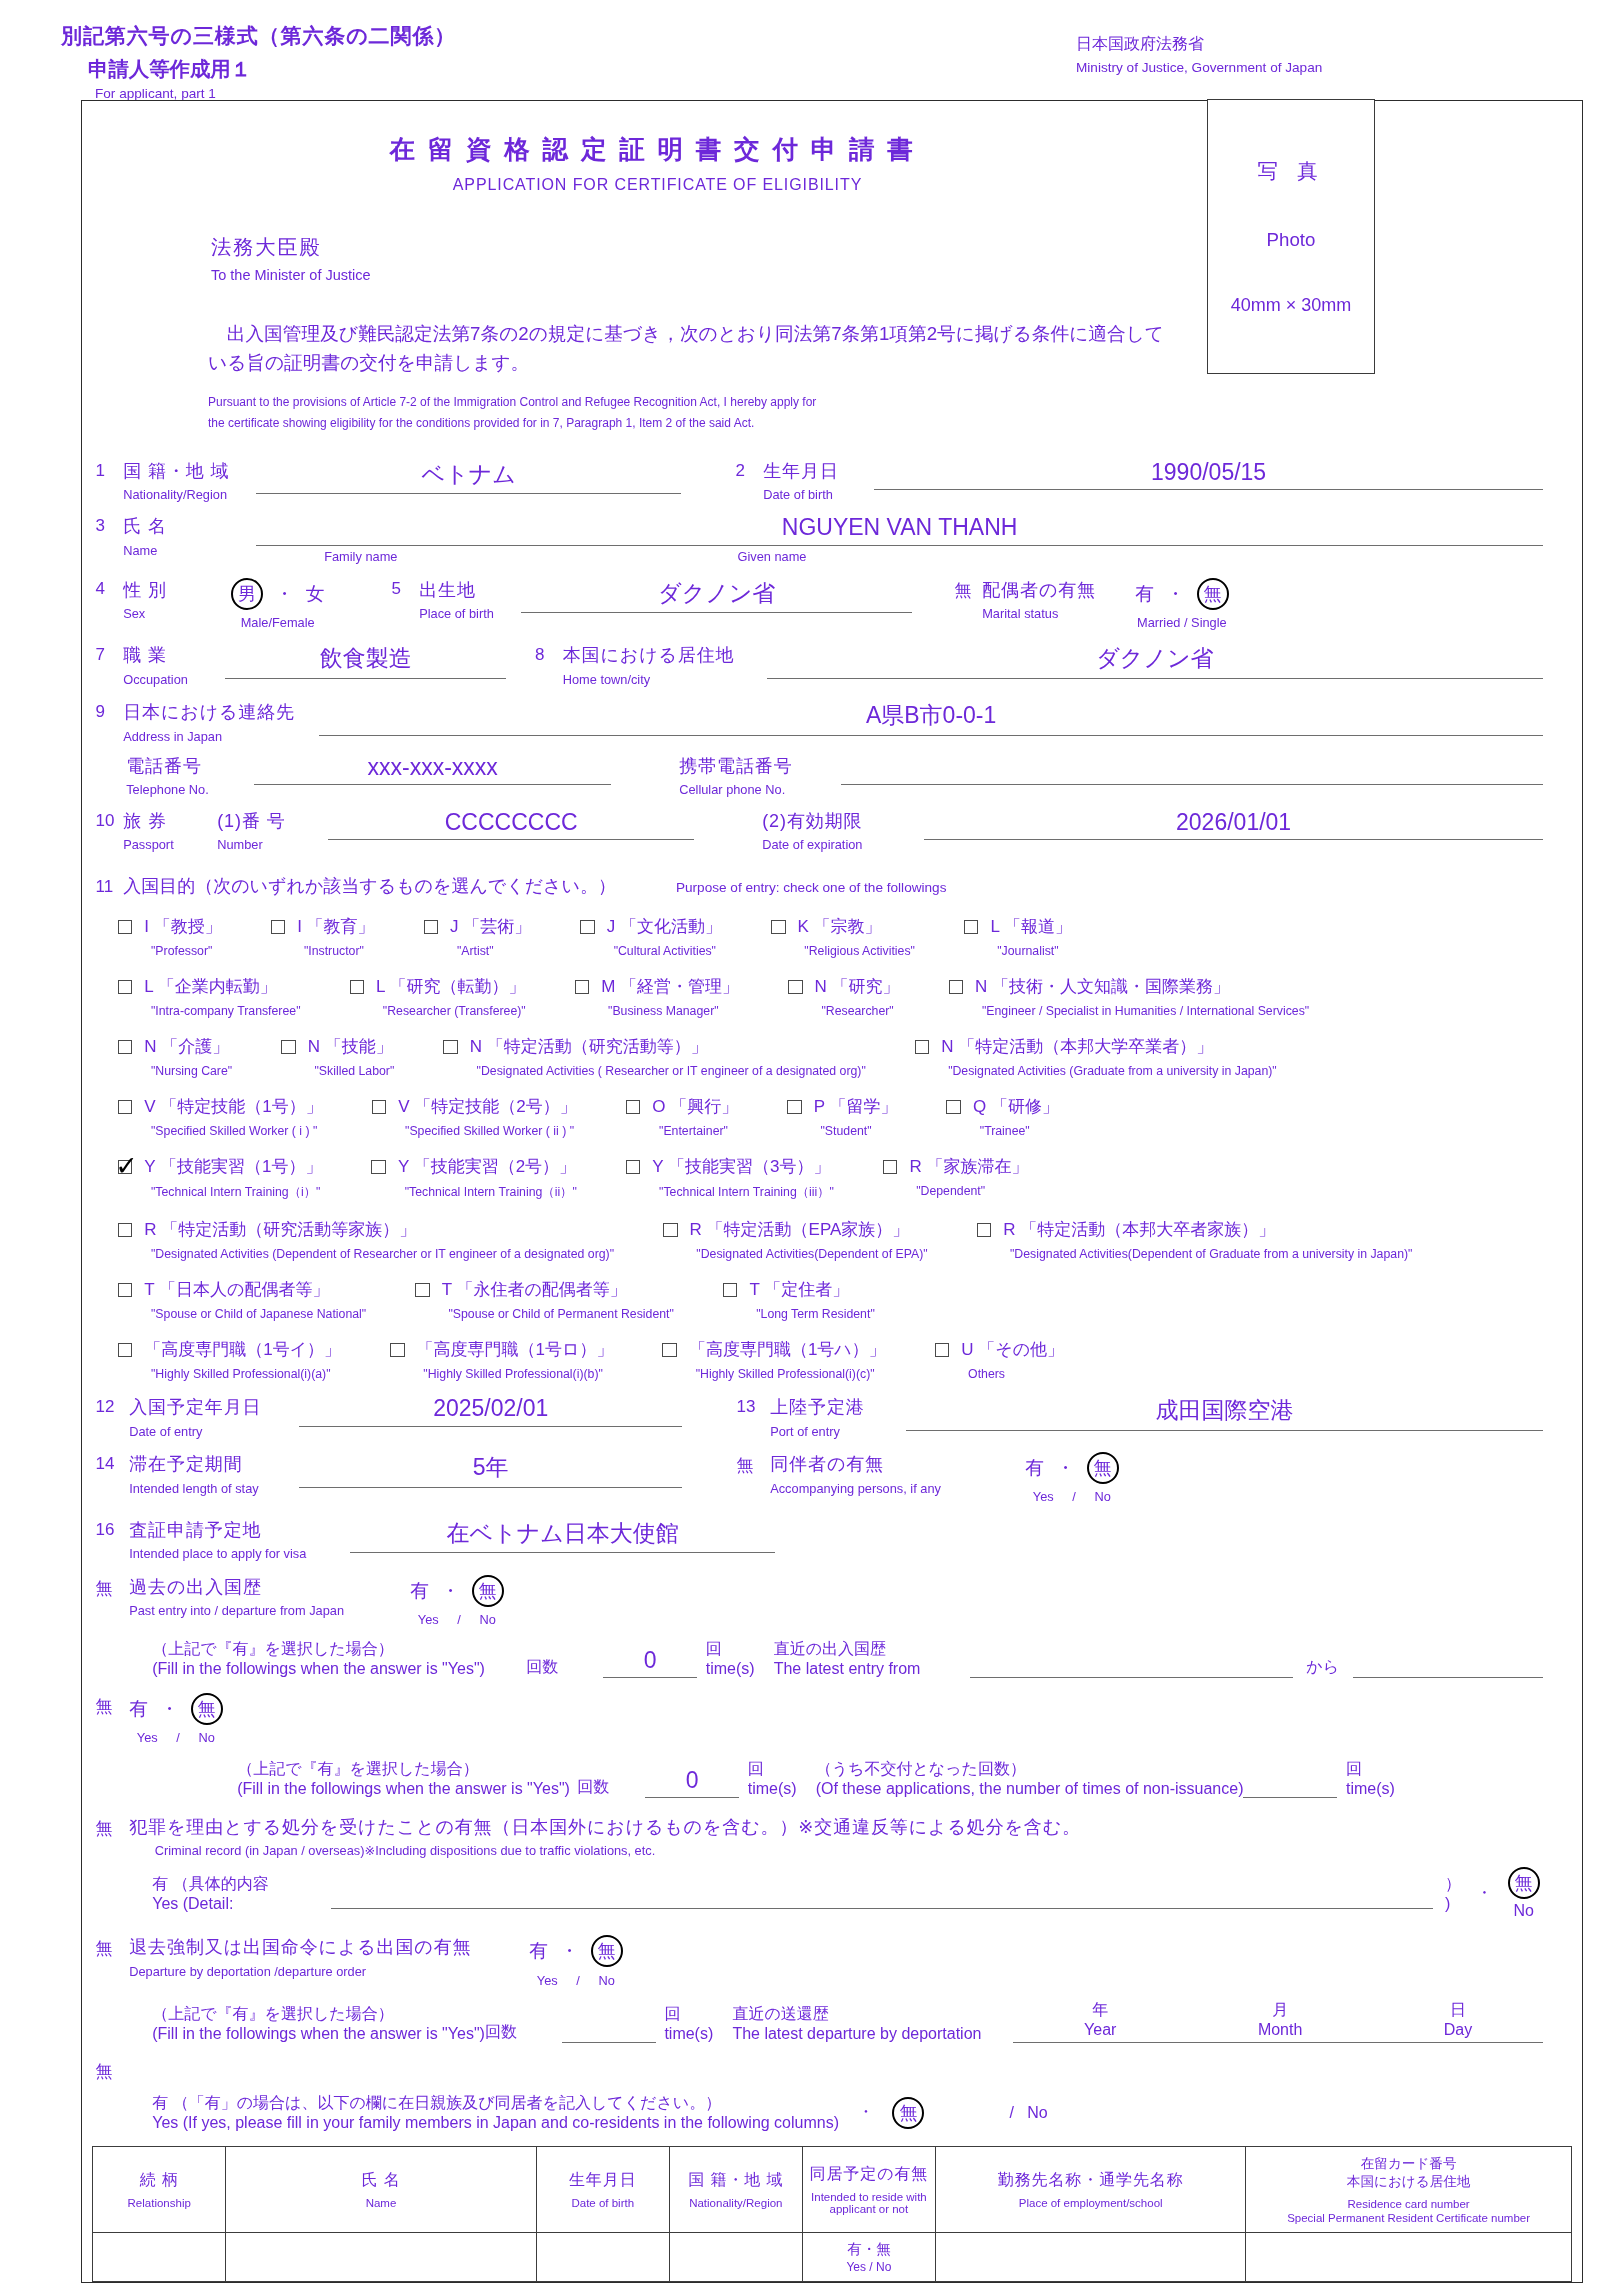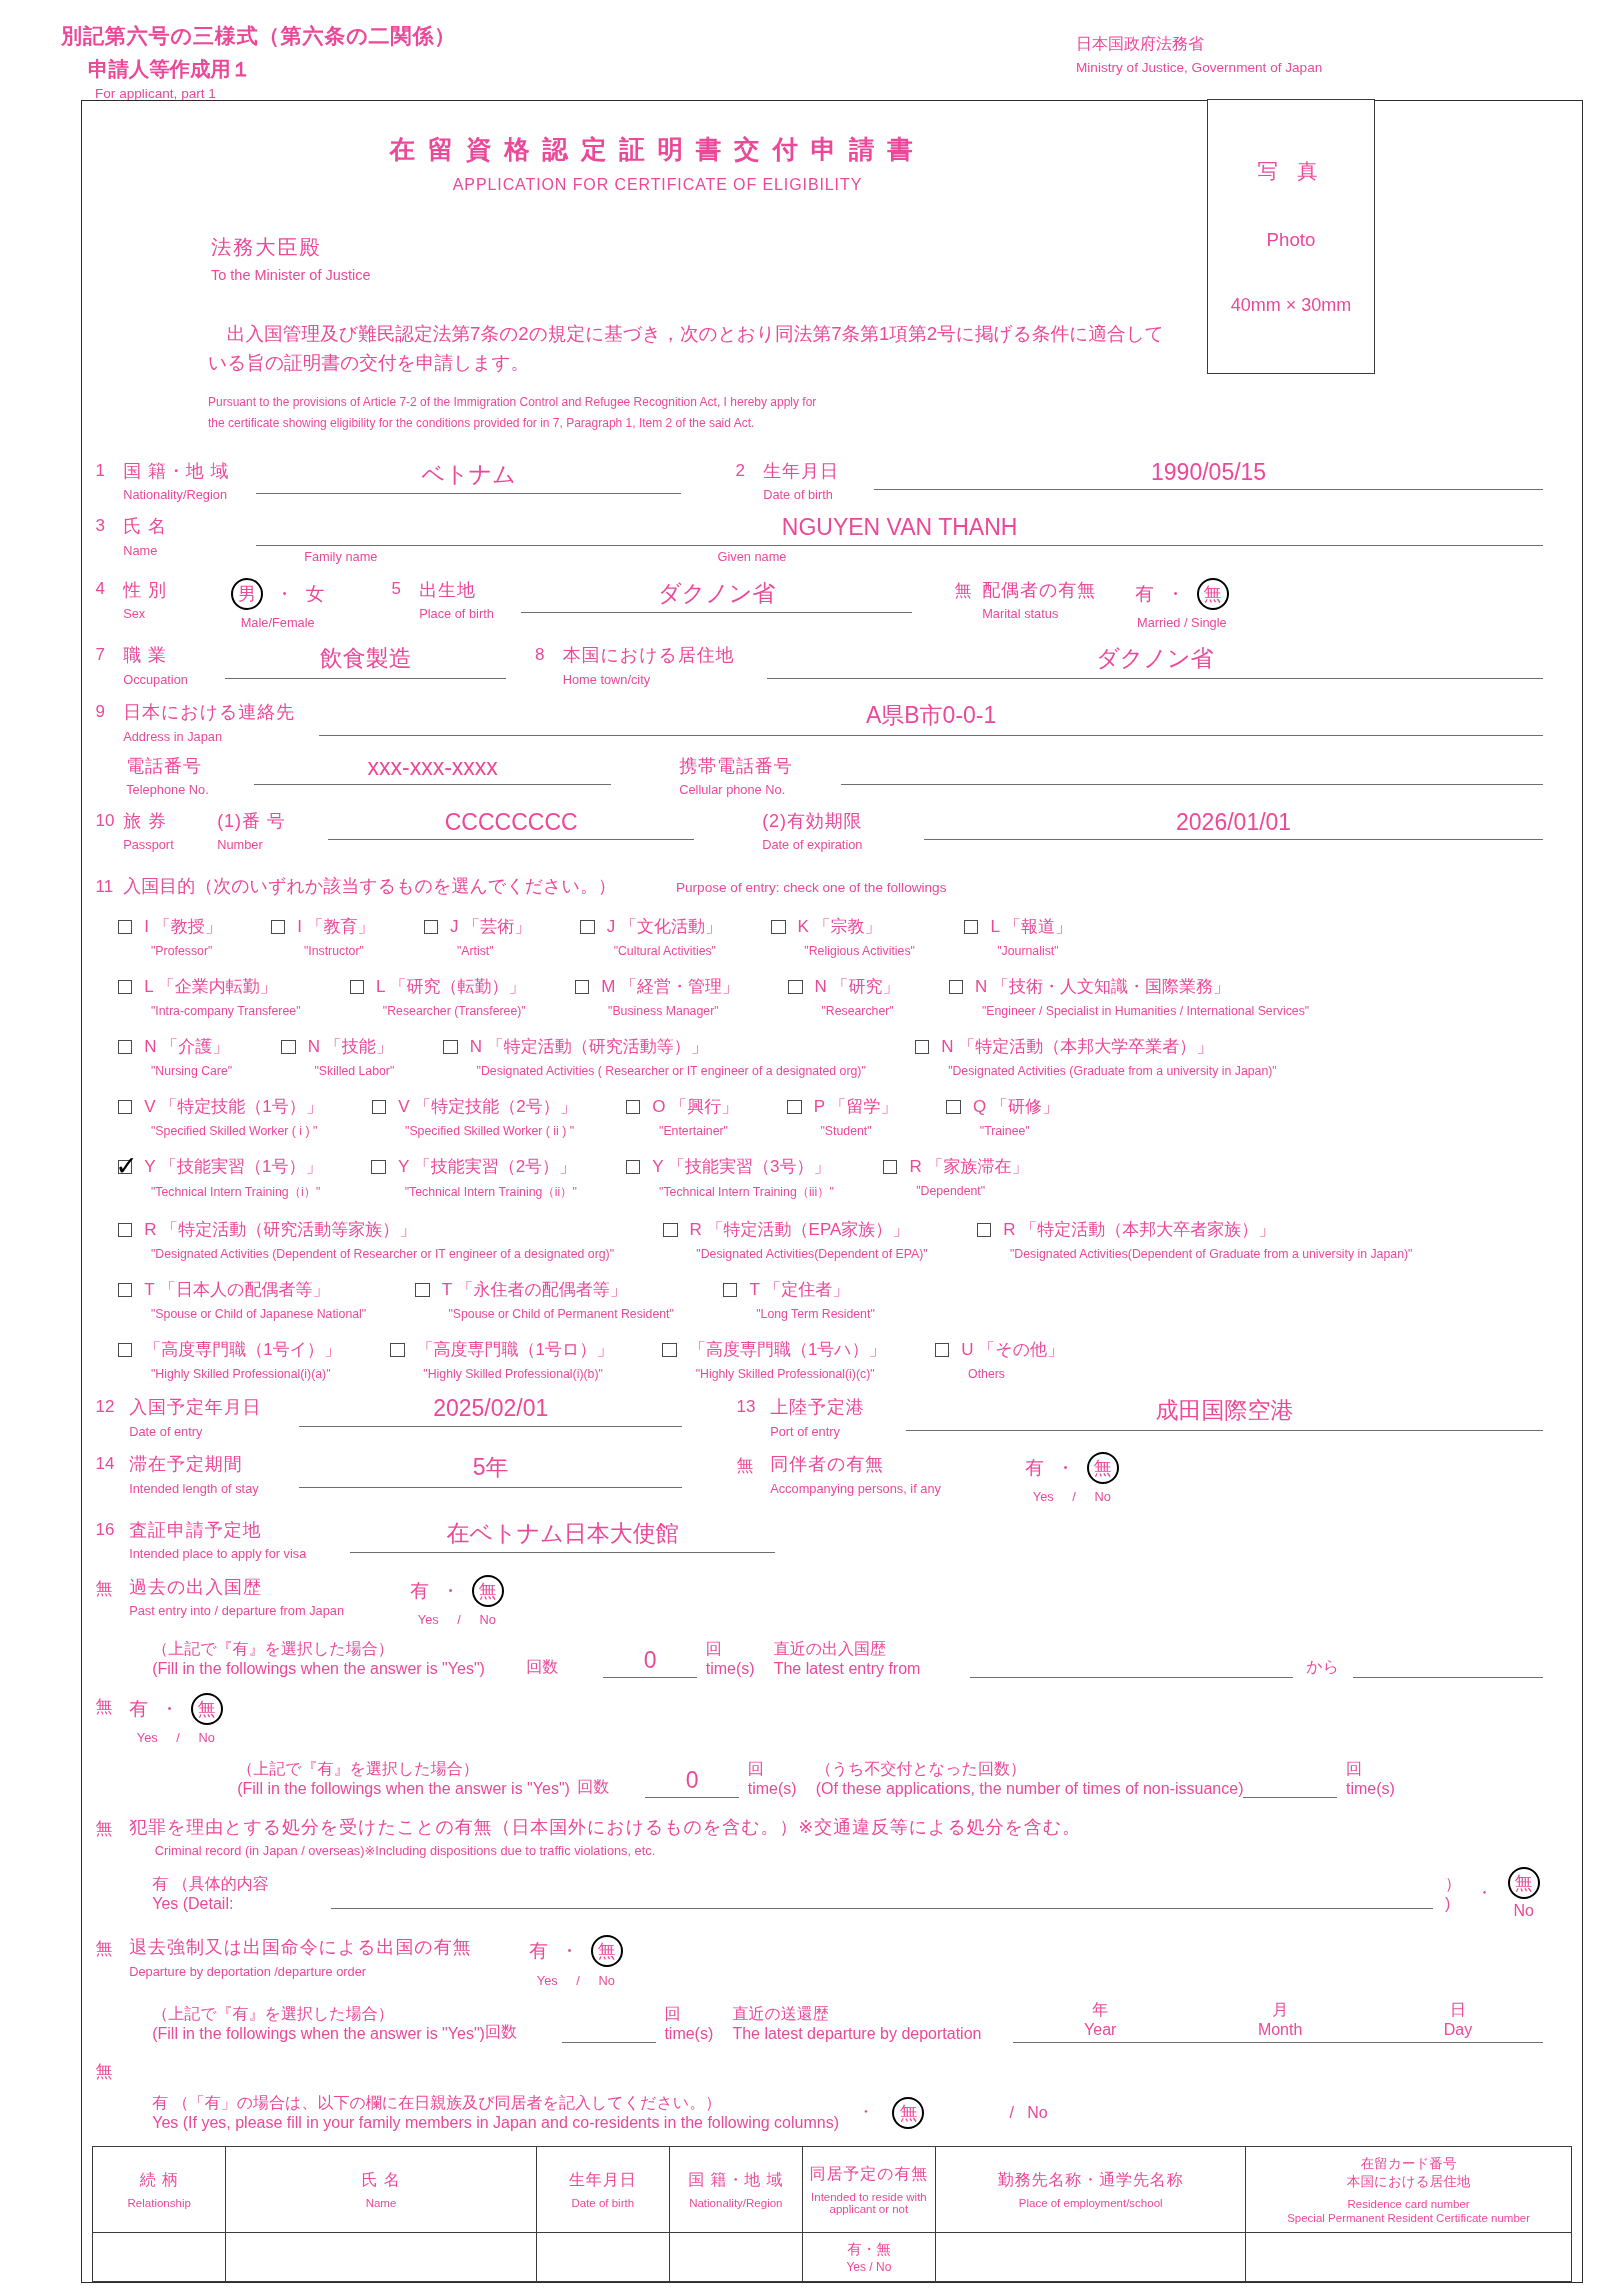--- a/index.html
+++ b/index.html
@@ -1,17 +1,17 @@
 <!DOCTYPE html>
 <html style="font-size:13.6px"><head>
 <meta charset="utf-8">
 <style>
   * { margin:0; padding:0; box-sizing:border-box; }
   body { background:#e8e8e8; font-family:"Liberation Sans","DejaVu Sans",sans-serif; }
-  .page { width:1622px; height:2295px; background:#ffffff; color:#ec4899; position:relative; overflow:hidden; }
+  .page { width:1622px; height:2295px; background:#ffffff; color:#6d28d9; position:relative; overflow:hidden; }
 
   
   .hdr { position:relative; padding:22px 0 3.4px 61px; height:100px; }
   .h-l1 { font-size:21px; font-weight:bold; letter-spacing:0.9px; }
   .h-l2 { font-size:20.4px; font-weight:bold; margin:5.1px 0 0 27px; }
   .h-l3 { font-size:13.6px; margin:3.4px 0 0 34px; }
   .hdr-right { position:absolute; left:1076px; top:34px; }
   .h-r1 { font-size:16px; }
   .h-r2 { font-size:13.6px; margin-top:5.1px; }
 
@@ -140,21 +140,21 @@
 
       <div class="row" style="margin-top:12px">
         <div class="num">3</div>
         <div class="lab" style="min-width:133px">
           <span class="jp">氏 名</span>
           <span class="en">Name</span>
         </div>
         <div style="flex:1; margin-right:17px">
           <div class="uline">NGUYEN VAN THANH</div>
           <div style="display:flex">
-            <span class="cap" style="margin-left:48px">Family name</span>
+            <span class="cap" style="margin-left:68px">Family name</span>
             <span class="cap" style="margin-left:340px">Given name</span>
           </div>
         </div>
       </div>
 
       <div class="row" style="margin-top:13.6px">
         <div class="num">4</div>
         <div class="lab" style="min-width:78px">
           <span class="jp">性 別</span>
           <span class="en">Sex</span>

